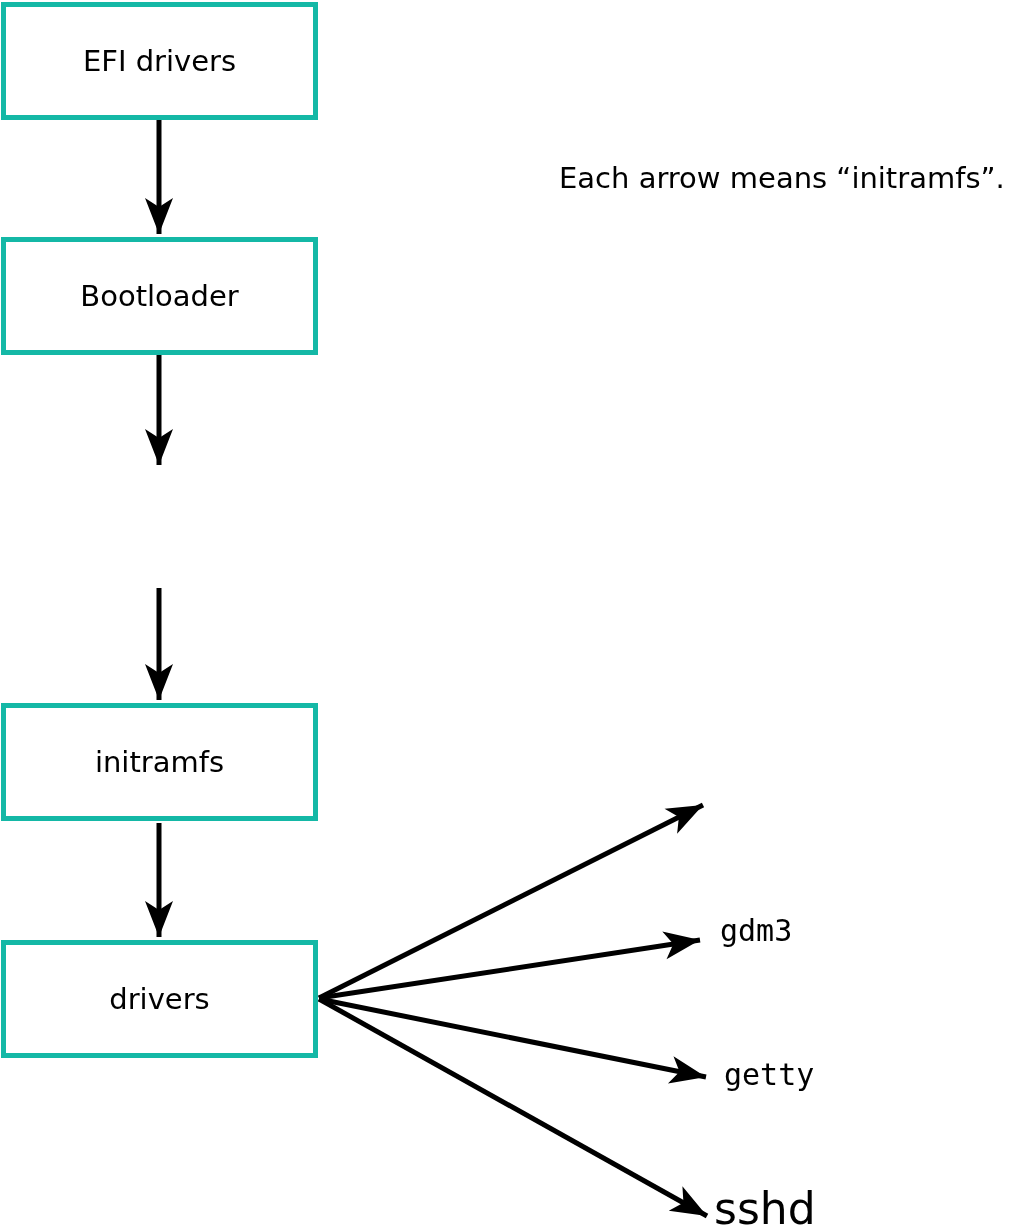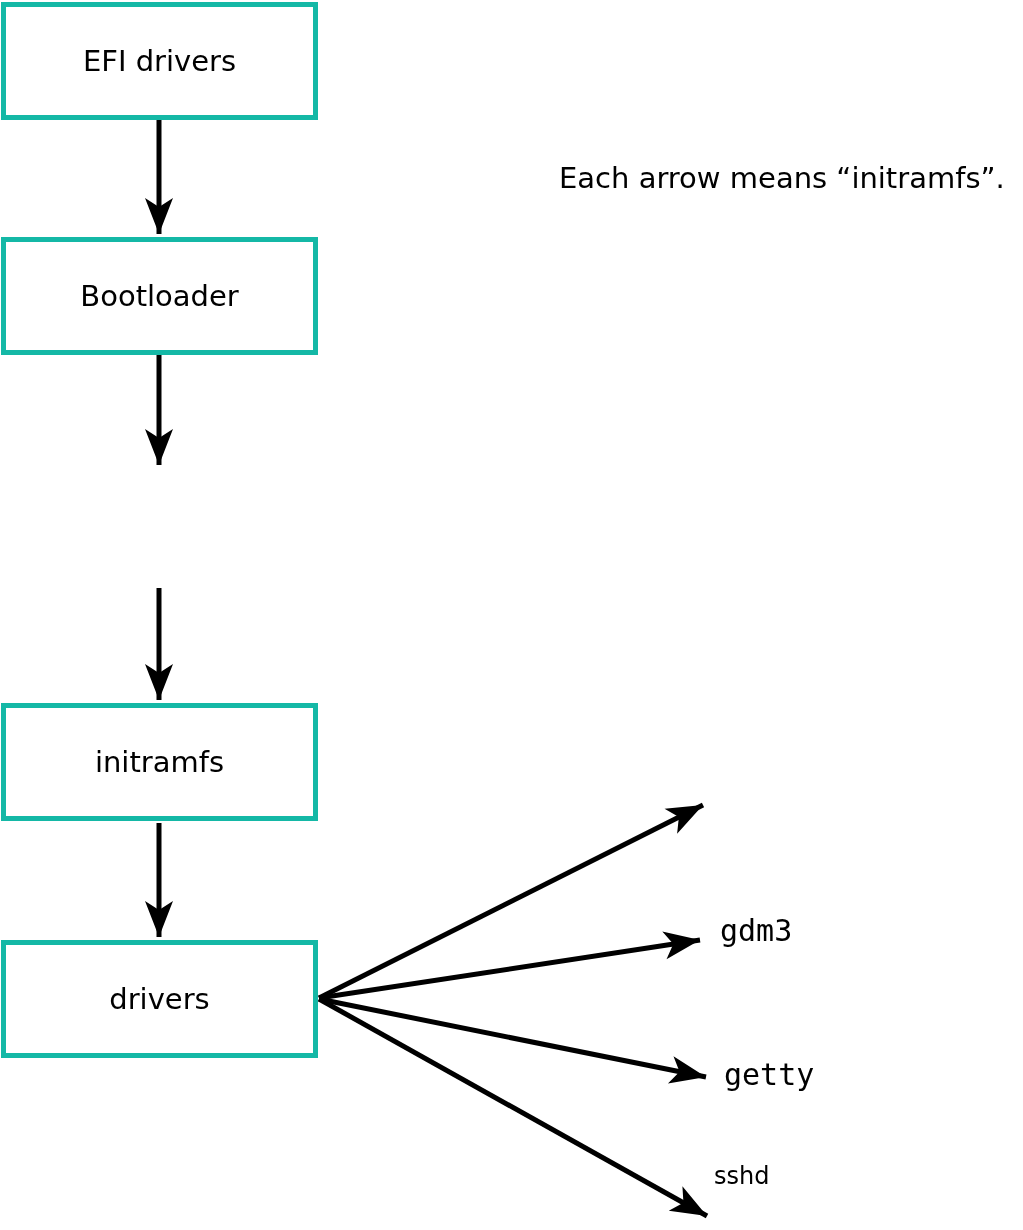--- a/index.html
+++ b/index.html
@@ -59,23 +59,23 @@
     font-size: 30px;
     line-height: 36px;
     white-space: nowrap;
     z-index: 2;
   }
   #target-systemd-journal { left: 724px; top: 776px; }
   #target-gdm3            { left: 720px; top: 913px; }
   #target-getty           { left: 724px; top: 1057px; }
   #target-sshd {
     left: 714px;
-    top: 1157px;
+    top: 1190px;
     font-family: "DejaVu Sans", sans-serif;
-    font-size: 24px;
+    font-size: 44px;
     line-height: 38px;
   }
 </style>
 </head>
 <body>
 
 <div id="canvas">
 
   <svg id="arrows-layer" width="1023" height="1230" viewBox="0 0 1023 1230">
     <defs>

